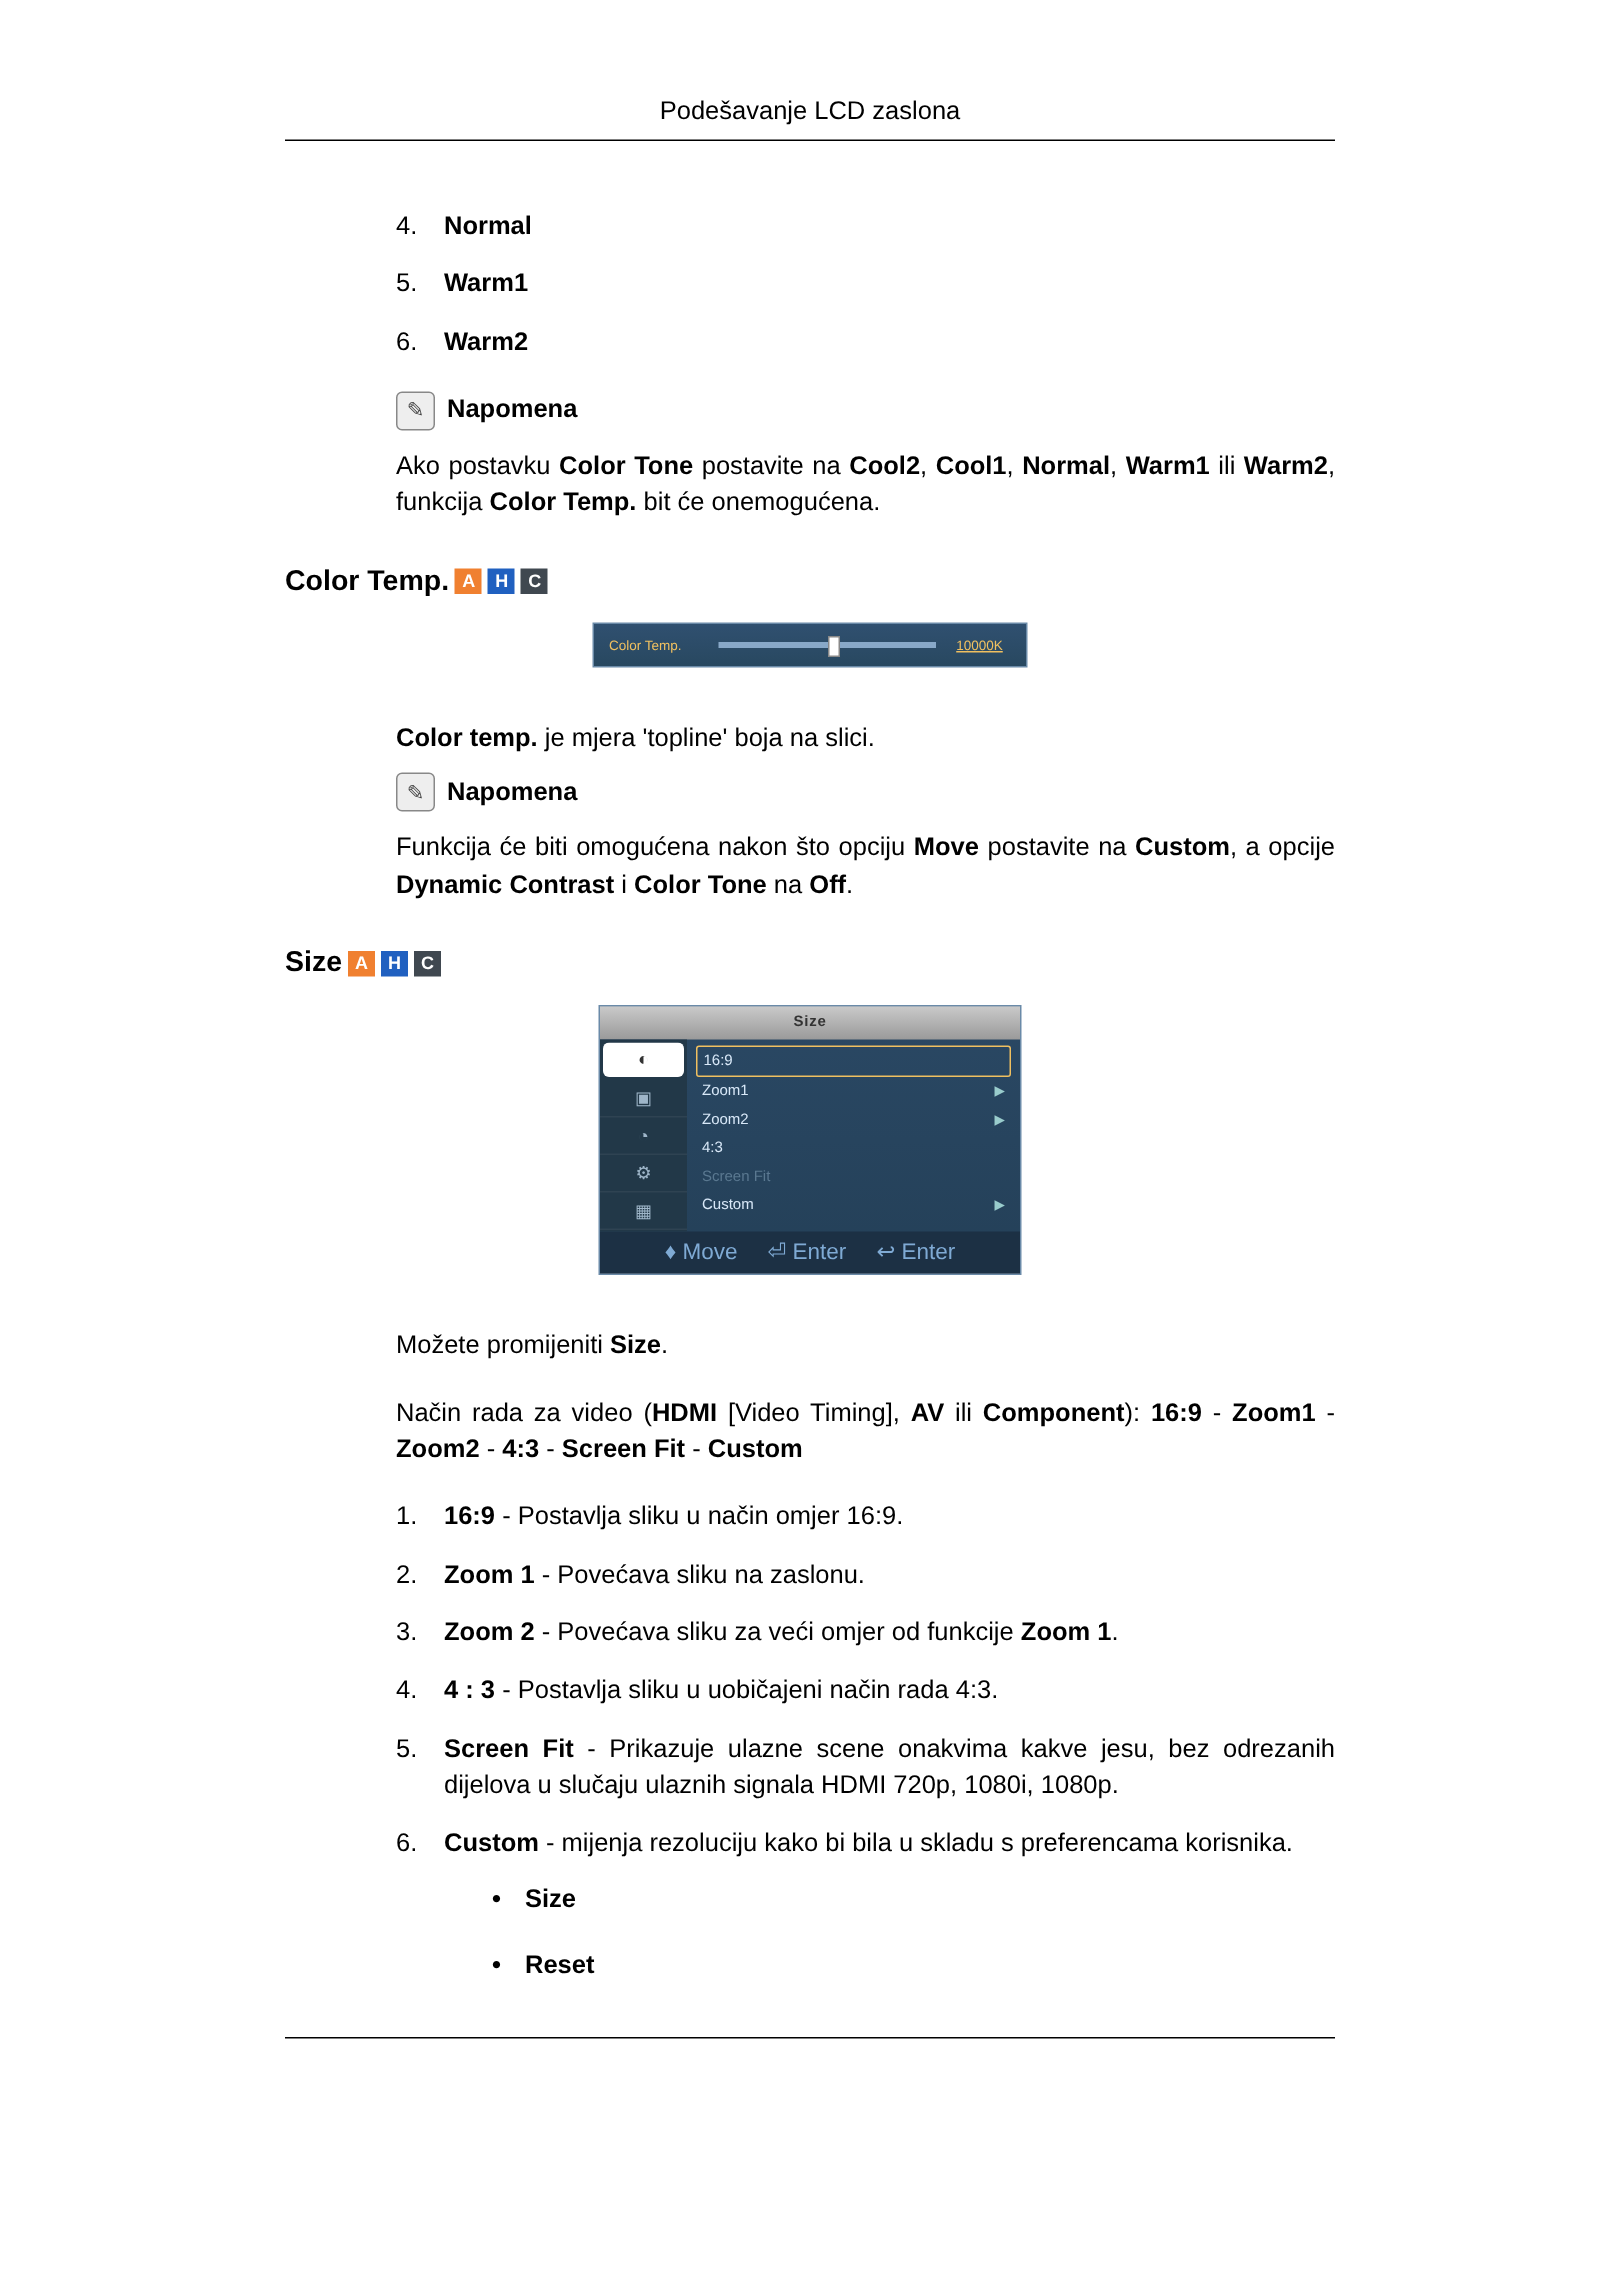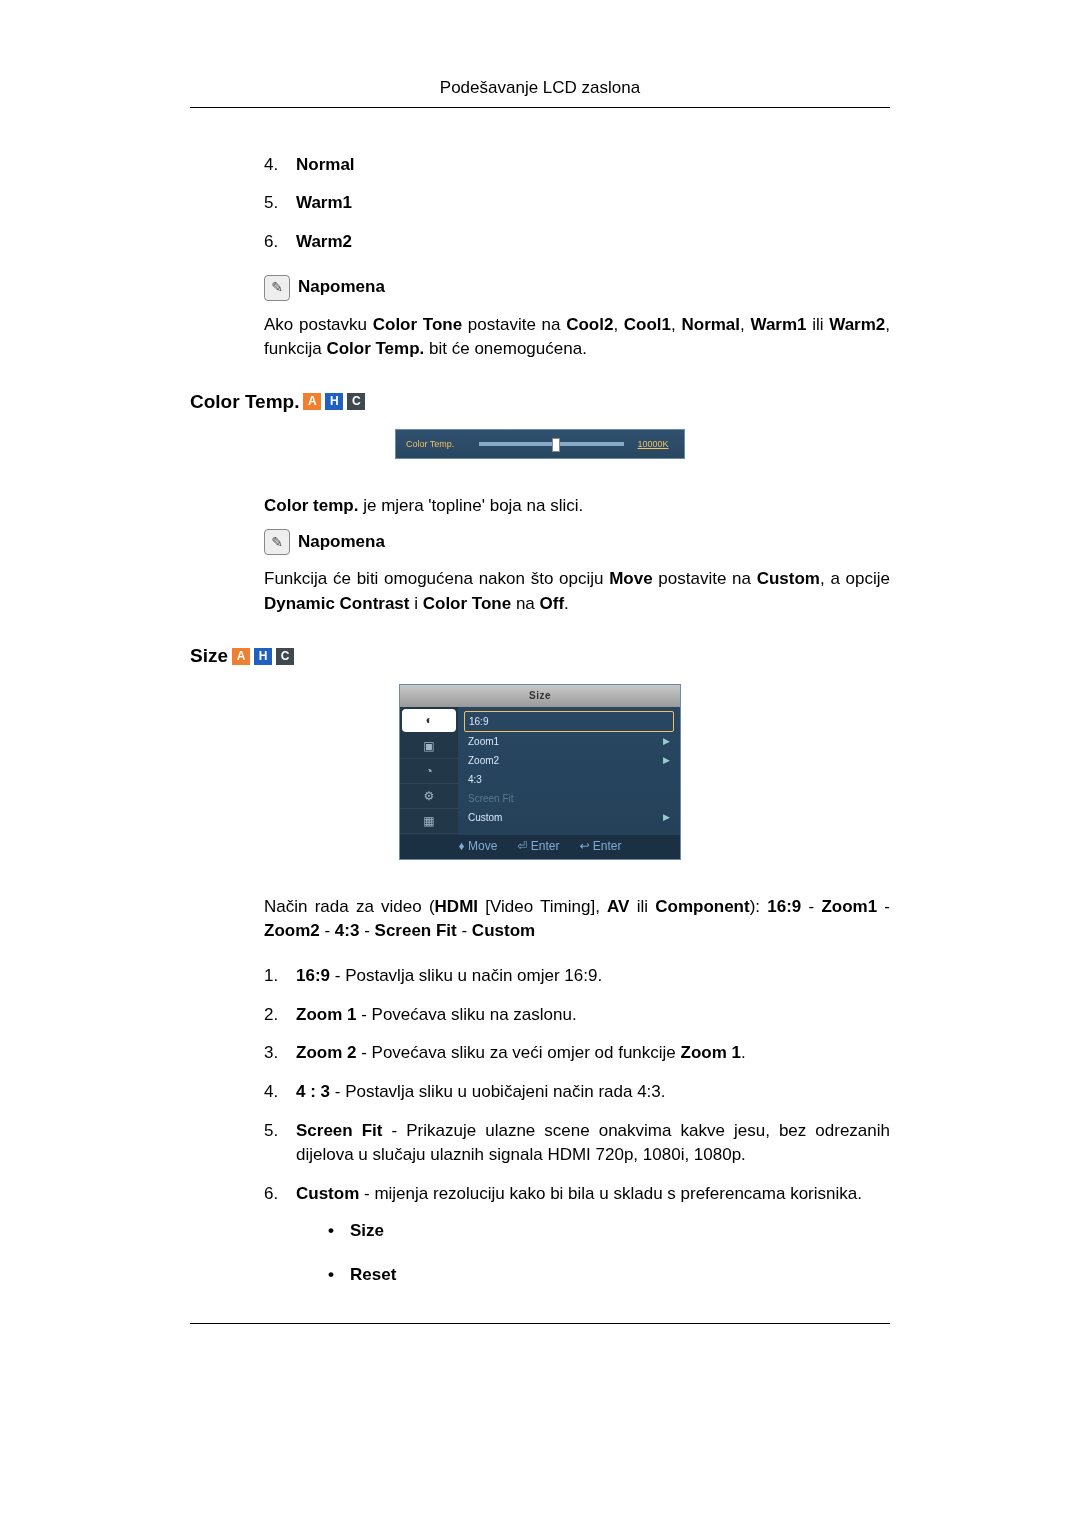--- a/index.html
+++ b/index.html
@@ -3,21 +3,21 @@
 <meta charset="utf-8">
 <style>
   body {
     margin: 0;
     font-family: Arial, Helvetica, sans-serif;
     color: #000;
     background: #fff;
   }
   .page {
     width: 940px;
-    margin: 16px auto;
+    margin: 2px auto;
     padding: 60px 120px 80px;
     box-sizing: border-box;
     position: relative;
     font-size: 17px;
     line-height: 1.45;
   }
   .header-title {
     text-align: center;
     font-size: 17px;
     padding-bottom: 6px;
@@ -178,21 +178,21 @@
     border: 1px solid #f0c060;
   }
   .osd-menu .opt.disabled { color: #5a7890; }
   .osd-menu .opt .arrow { color: #9cc; font-size: 9px; }
   .osd-menu .menu-foot {
     background: #1c3044;
     display: flex;
     justify-content: center;
     gap: 20px;
     padding: 3px 0;
-    font-size: 12px;
+    font-size: 15px;
     color: #7faad4;
   }
   ul.bullets {
     list-style: none;
     padding: 0;
     margin: 12px 0 0 32px;
   }
   ul.bullets li {
     position: relative;
     padding-left: 22px;
@@ -315,20 +315,23 @@
     </div>
     <div class="menu-foot">
       <span>♦ <span>Move</span></span>
       <span>⏎ <span>Enter</span></span>
       <span>↩ <span>Enter</span></span>
     </div>
   </div>
 
   <div class="indent-block">
     <p class="para">
+      <span>Možete promijeniti </span><span class="bold">Size</span><span>.</span>
+    </p>
+    <p class="para">
       <span>Način rada za video (</span><span class="bold">HDMI</span><span> [Video Timing], </span><span class="bold">AV</span><span> ili </span><span class="bold">Component</span><span>): </span><span class="bold">16:9</span><span> - </span><span class="bold">Zoom1</span><span> - </span><span class="bold">Zoom2</span><span> - </span><span class="bold">4:3</span>
       <span>- </span><span class="bold">Screen Fit</span><span> - </span><span class="bold">Custom</span>
     </p>
 
     <ol class="num-list" style="margin-top:6px;">
       <li>
         <span class="num">1.</span>
         <span class="bold">16:9</span><span> - Postavlja sliku u način omjer 16:9.</span>
       </li>
       <li>

